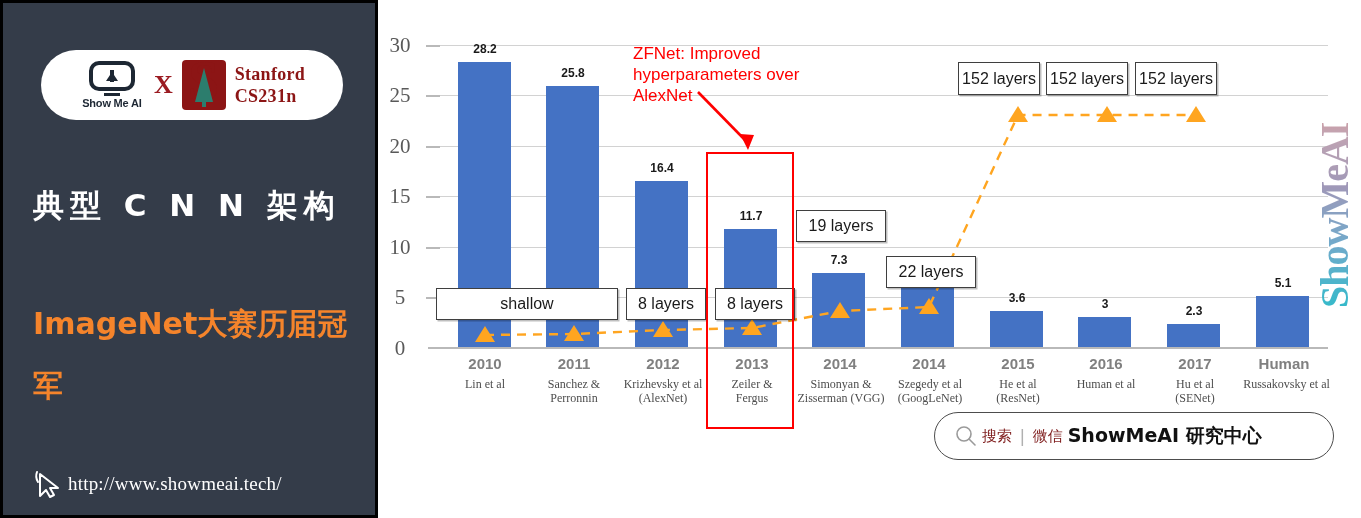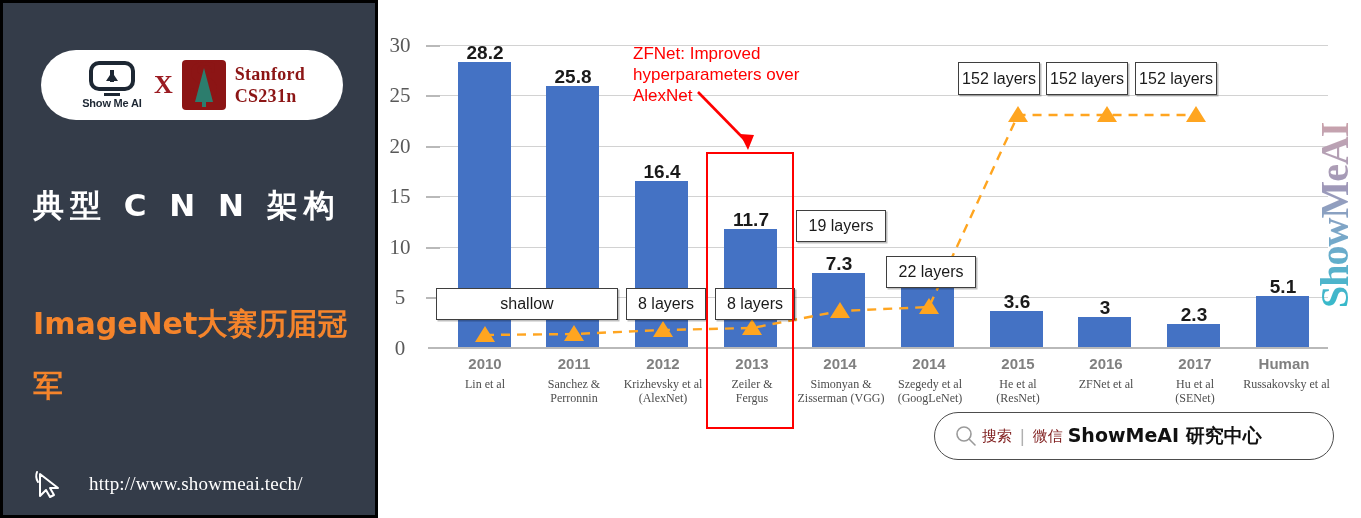--- a/index.html
+++ b/index.html
@@ -61,42 +61,42 @@
     position:absolute;left:30px;top:182px;width:330px;
     color:#ffffff;font-size:31px;font-weight:600;letter-spacing:6px;
     font-family:"DejaVu Sans",sans-serif;
   }
   .side-sub{
     position:absolute;left:30px;top:290px;width:340px;
     color:#f5842b;font-size:30px;font-weight:bold;line-height:62px;
     font-family:"DejaVu Sans",sans-serif;
   }
   .side-url{
-    position:absolute;left:30px;top:466px;display:flex;align-items:center;gap:28px;
+    position:absolute;left:30px;top:466px;display:flex;align-items:center;gap:7px;
   }
   .cursor-ico{width:28px;height:30px;flex:none;}
   .url-text{
     color:#ffffff;font-size:19px;font-family:"Liberation Serif",serif;letter-spacing:.2px;white-space:nowrap;
   }
 
   
   .content{position:absolute;left:378px;top:0;width:983px;height:518px;background:#fff;}
   .chart-area{position:absolute;left:0;top:0;width:983px;height:470px;}
 
   .gridline{position:absolute;left:50px;width:900px;height:1px;background:#d2d2d2;}
   .axisline{position:absolute;left:50px;width:900px;height:2px;background:#b9b9b9;}
   .ytick{
     position:absolute;right:auto;width:44px;text-align:center;
     font-size:21px;color:#595959;font-family:"Liberation Serif",serif;
   }
   .ytickdash{position:absolute;width:14px;height:2px;background:#b9b9b9;}
 
   .bar{position:absolute;background:#4472c4;}
   .barval{
-    position:absolute;text-align:center;font-size:19px;font-weight:bold;color:#1a1a1a;
+    position:absolute;text-align:center;font-size:12px;font-weight:bold;color:#1a1a1a;
     font-family:"Liberation Sans",sans-serif;
   }
   .xyear{
     position:absolute;text-align:center;font-size:15px;color:#808080;font-weight:600;
     font-family:"Liberation Sans",sans-serif;
   }
   .xauth{
     position:absolute;text-align:center;font-size:12px;color:#4d4d4d;line-height:14px;
     font-family:Liberation Serif, serif;
   }
@@ -275,21 +275,21 @@
       <div class="xyear" style="left:772px;top:355px;width:90px;">2017</div>
       <div class="xyear" style="left:861px;top:355px;width:90px;">Human</div>
 
       <div class="xauth" style="left:57px;top:377px;width:100px;">Lin et al</div>
       <div class="xauth" style="left:146px;top:377px;width:100px;">Sanchez &amp;<br>Perronnin</div>
       <div class="xauth" style="left:231px;top:377px;width:108px;">Krizhevsky et al<br>(AlexNet)</div>
       <div class="xauth" style="left:324px;top:377px;width:100px;">Zeiler &amp;<br>Fergus</div>
       <div class="xauth" style="left:497px;top:377px;width:110px;">Szegedy et al<br>(GoogLeNet)</div>
       <div class="xauth" style="left:408px;top:377px;width:110px;">Simonyan &amp;<br>Zisserman (VGG)</div>
       <div class="xauth" style="left:590px;top:377px;width:100px;">He et al<br>(ResNet)</div>
-      <div class="xauth" style="left:678px;top:377px;width:100px;">ZFNet et al</div>
+      <div class="xauth" style="left:678px;top:377px;width:100px;">Human et al</div>
       <div class="xauth" style="left:767px;top:377px;width:100px;">Hu et al<br>(SENet)</div>
       <div class="xauth" style="left:846px;top:377px;width:125px;">Russakovsky et al</div>
 
     </div>
 
     <div class="watermark">ShowMeAI</div>
 
     <div class="searchpill">
       <svg class="mag" viewBox="0 0 22 22">
         <circle cx="9" cy="9" r="7" fill="none" stroke="#9a9a9a" stroke-width="1.6"></circle>

